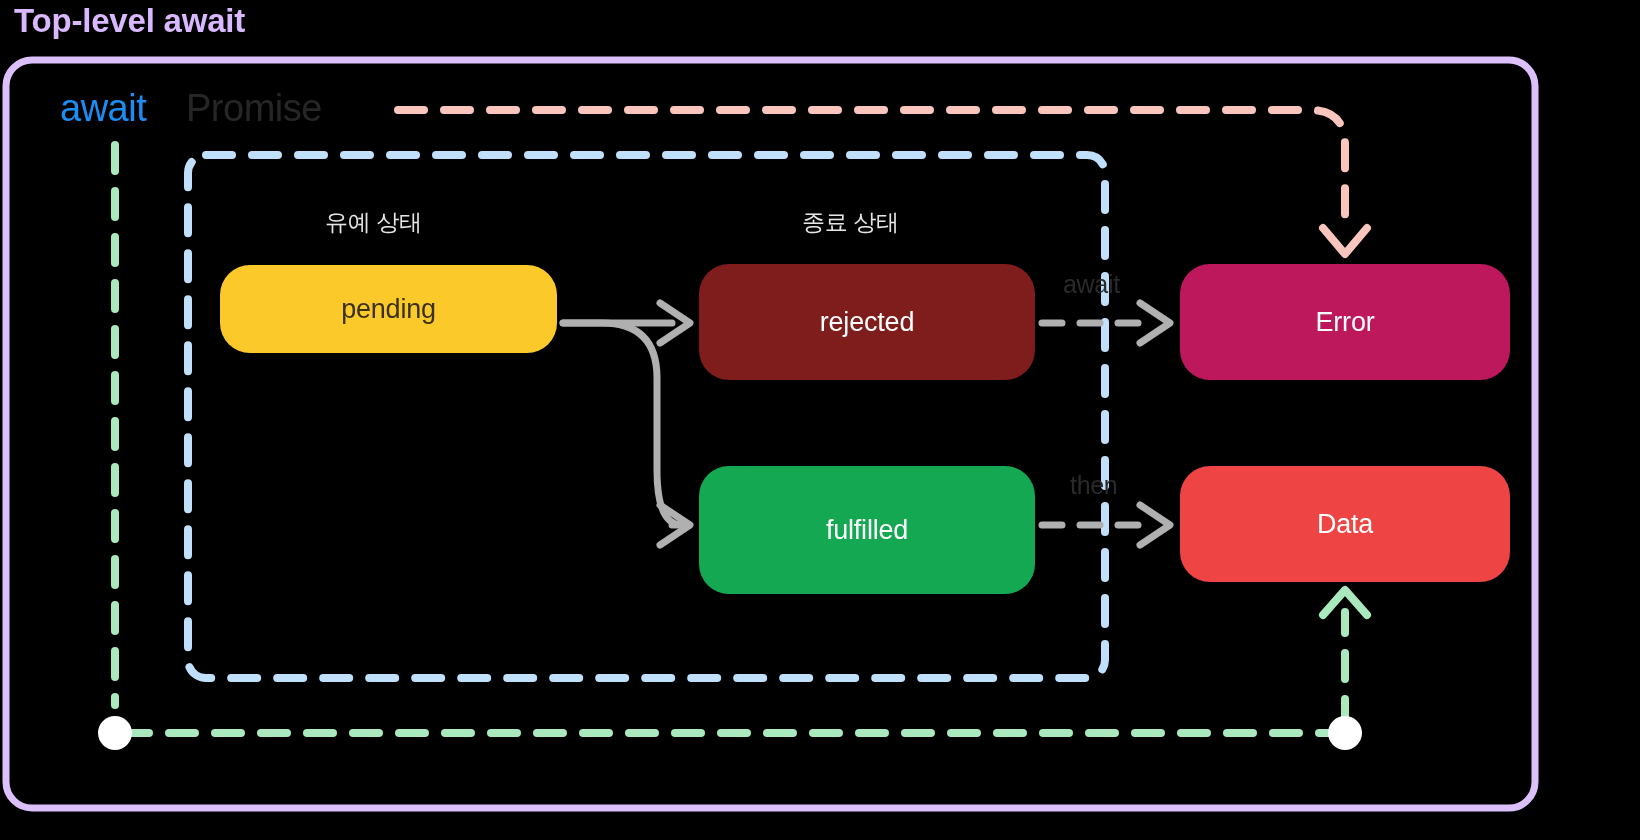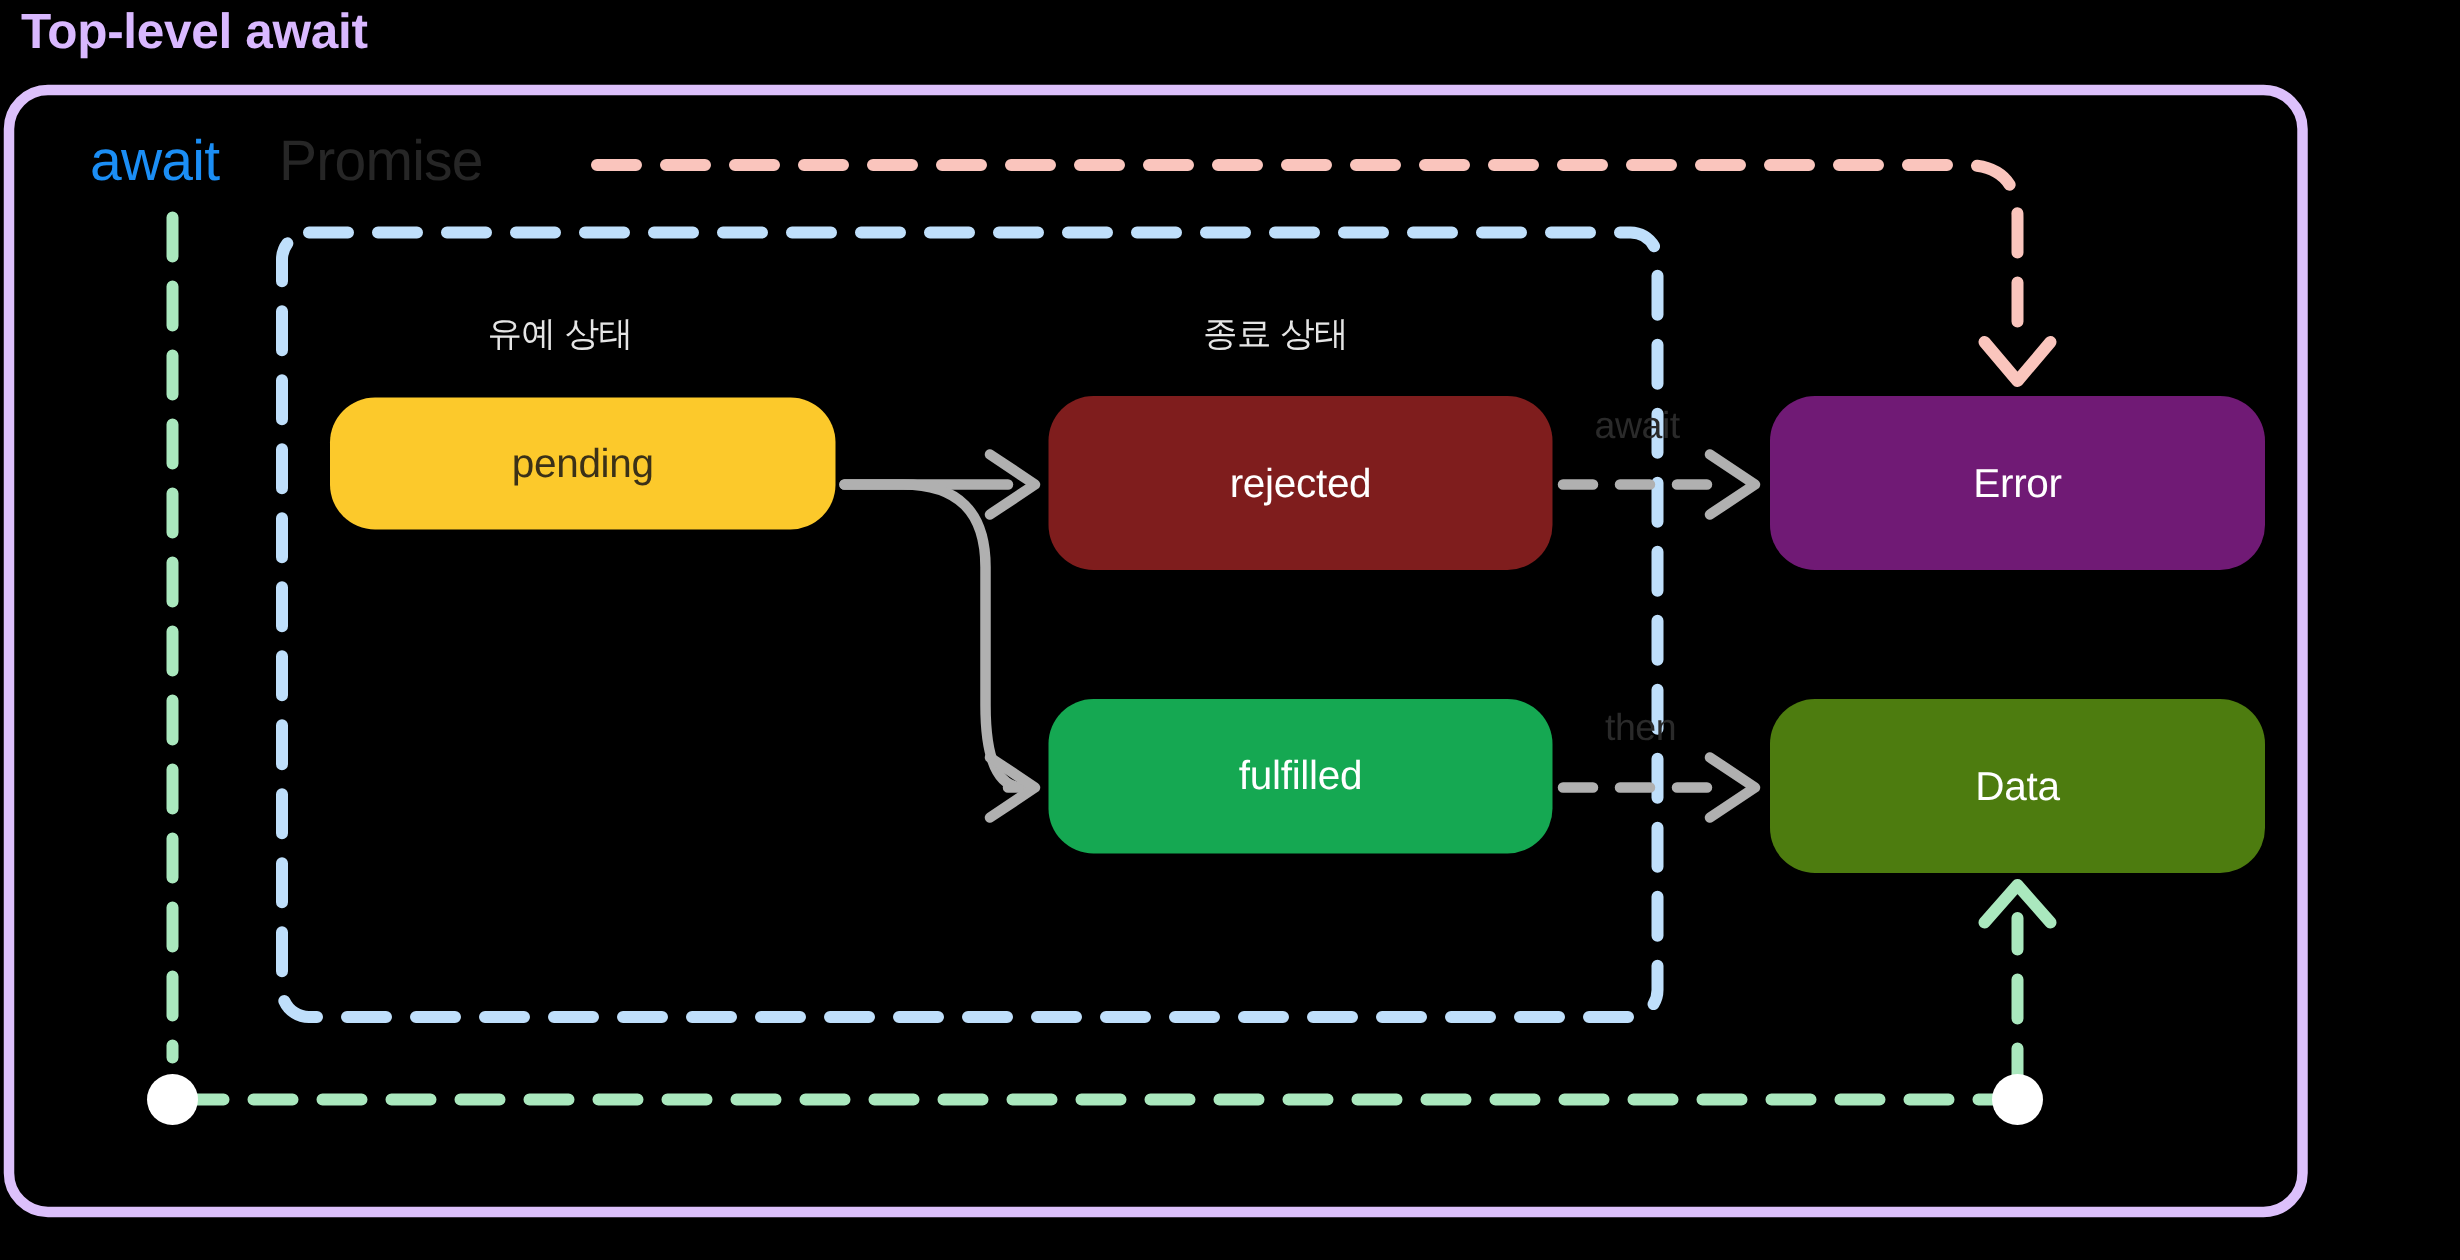--- a/index.html
+++ b/index.html
@@ -84,30 +84,30 @@
   }
   #node-pending {
     left: 220px; top: 265px; width: 337px; height: 88px;
     background: #fcc92b; color: #3b3118;
   }
   #node-rejected {
     left: 699px; top: 264px; width: 336px; height: 116px;
     background: #7f1d1d; color: #ffffff;
   }
   #node-fulfilled {
-    left: 699px; top: 466px; width: 336px; height: 103px;
+    left: 699px; top: 466px; width: 336px; height: 128px;
     background: #15a852; color: #ffffff;
   }
   #node-error {
     left: 1180px; top: 264px; width: 330px; height: 116px;
-    background: #701a75; color: #ffffff;
+    background: #be185d; color: #ffffff;
   }
   #node-data {
     left: 1180px; top: 466px; width: 330px; height: 116px;
-    background: #4d7c0f; color: #ffffff;
+    background: #ef4444; color: #ffffff;
   }
 </style>
 </head>
 <body>
 
 <div id="stage">
 
   <svg id="diagram-svg" viewBox="0 0 1640 840" xmlns="http://www.w3.org/2000/svg">
 
     <rect x="6" y="60" width="1529" height="748" rx="26" ry="26" fill="none" stroke="#dcc0fb" stroke-width="7"></rect>

